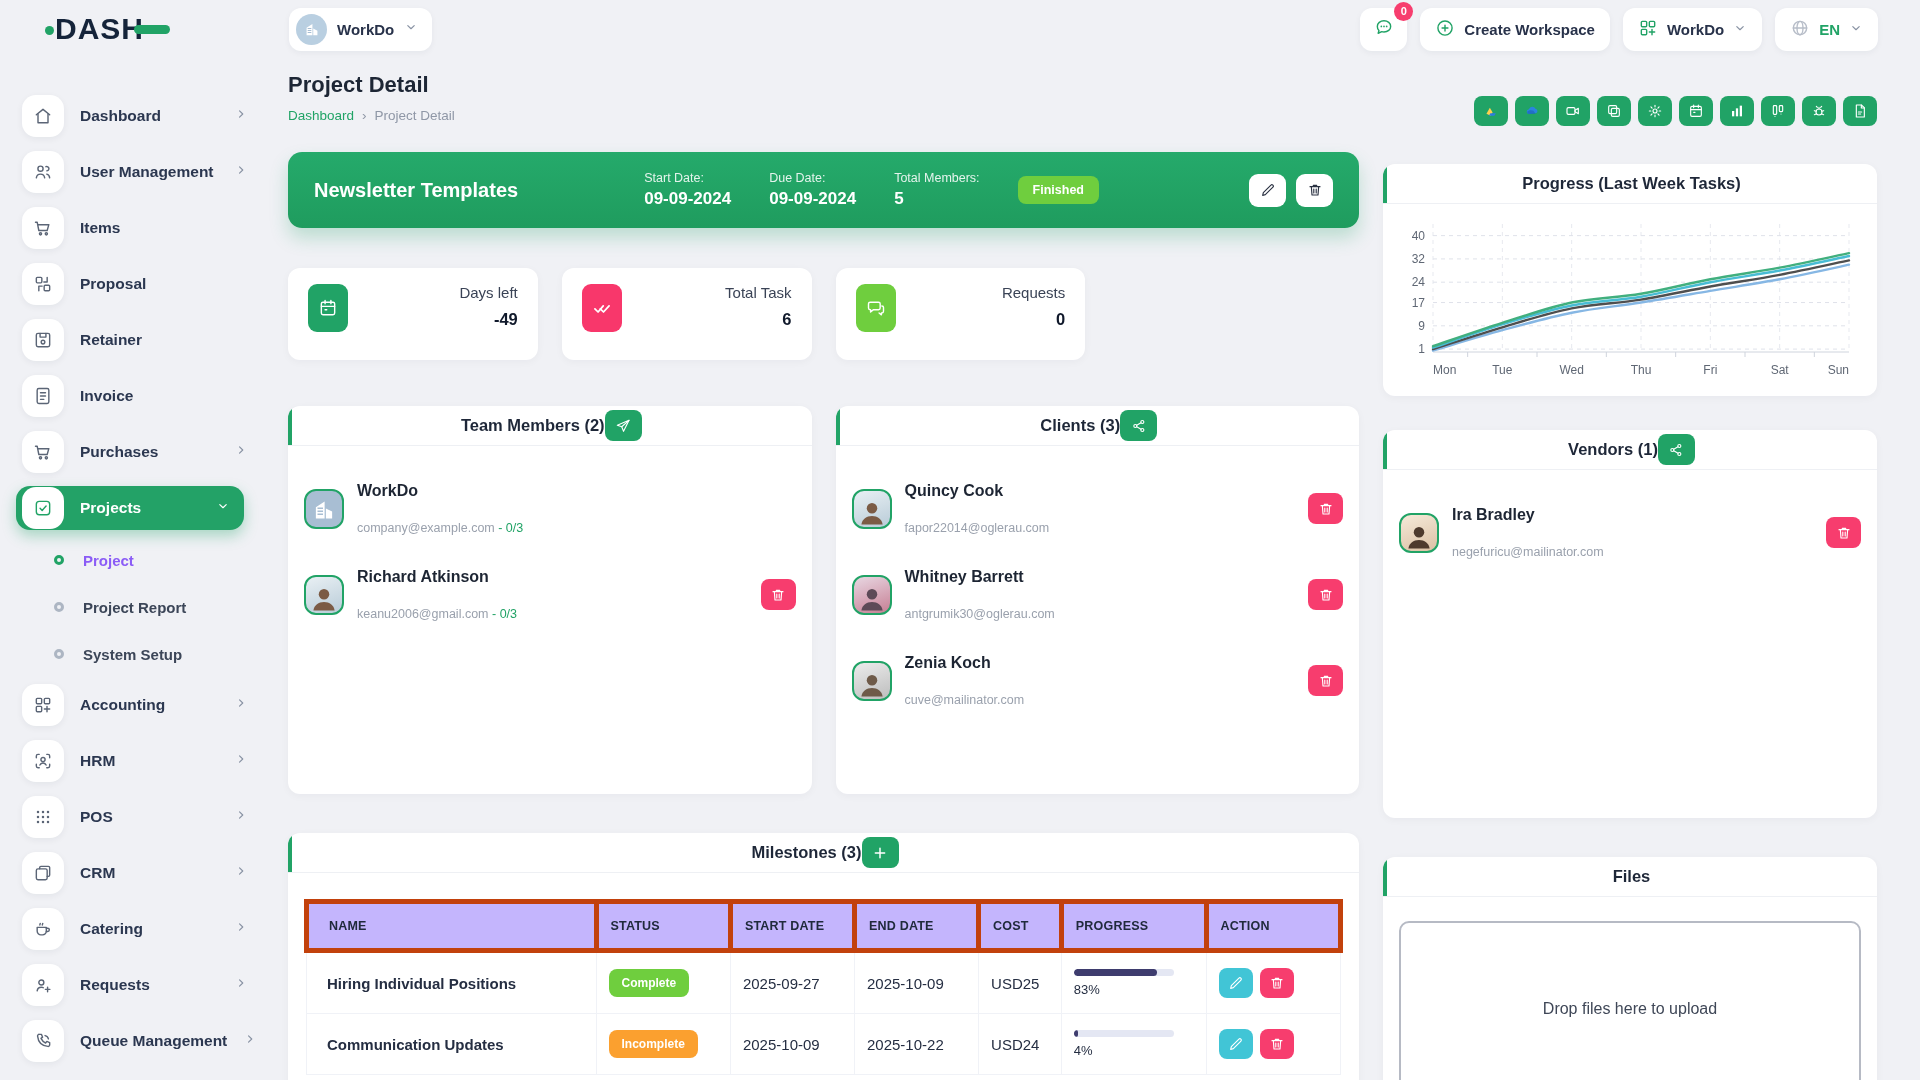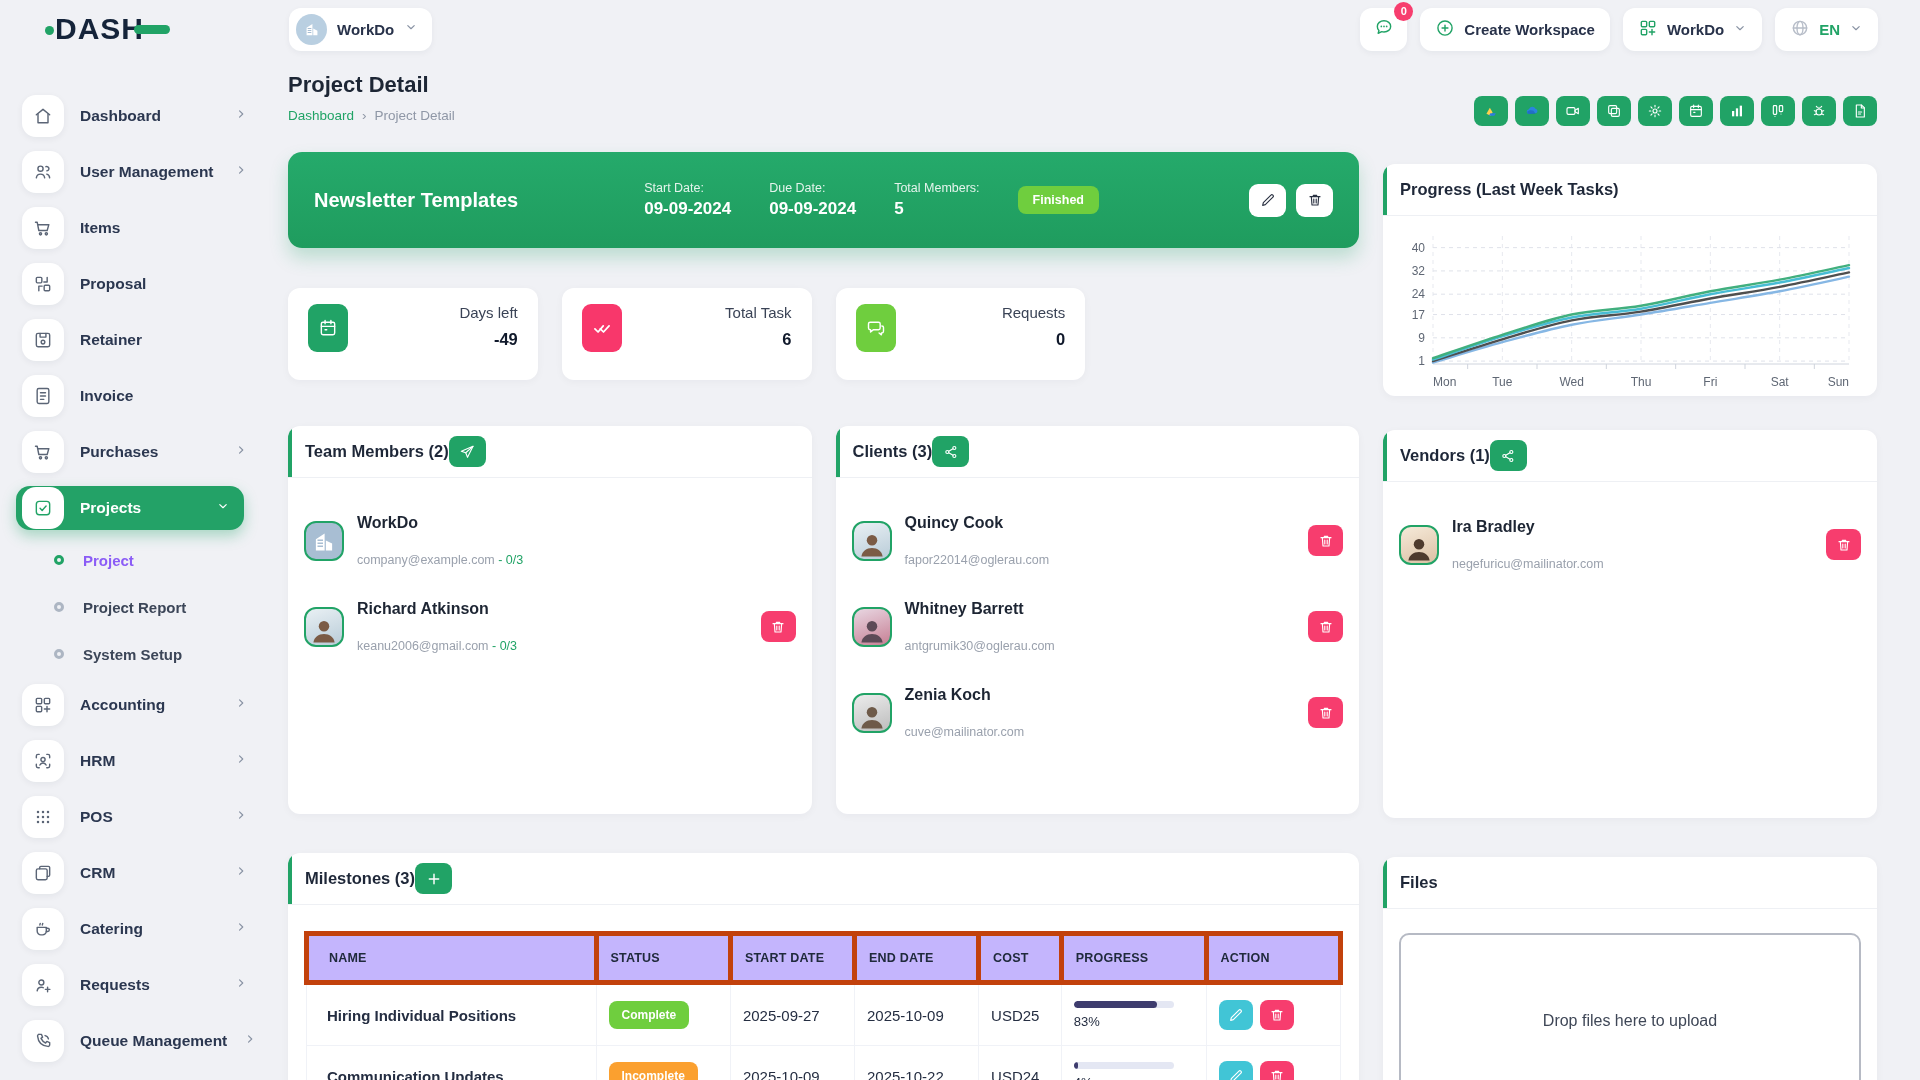--- a/index.html
+++ b/index.html
@@ -48,40 +48,40 @@
   .page-title { font-size:22px; font-weight:700; color:#1d2635; }
   .breadcrumb { margin-top:10px; font-size:13.5px; display:flex; gap:8px; align-items:center; }
   .bc-link { color:#21a366; cursor:pointer; }
   .bc-sep, .bc-cur { color:#8f97a6; }
   .toolbar { display:flex; gap:7px; margin-top:24px; }
   .tb-btn { width:34px; height:30px; border-radius:8px; background:#21a366; color:#fff; display:flex; align-items:center; justify-content:center; border:none; cursor:pointer; }
 
   .grid { display:grid; grid-template-columns:1fr 494px; column-gap:24px; align-items:start; margin-top:26px; }
 
   
-  .banner { height:96px; border-radius:14px; background:linear-gradient(180deg,#25aa6b,#1f9c5e); box-shadow:0 10px 18px rgba(35,162,103,.25); display:flex; align-items:center; padding:0 26px; color:#fff; margin-bottom:40px; }
+  .banner { height:76px; border-radius:14px; background:linear-gradient(180deg,#25aa6b,#1f9c5e); box-shadow:0 10px 18px rgba(35,162,103,.25); display:flex; align-items:center; padding:0 26px; color:#fff; margin-bottom:40px; }
   .banner-title { flex:1; font-size:20px; font-weight:700; }
   .b-col { margin-right:38px; }
   .b-label { font-size:12.5px; opacity:.88; }
   .b-value { font-size:17px; font-weight:700; margin-top:4px; }
   .b-badge { background:#6fce3e; border-radius:8px; padding:7px 15px; font-size:12.5px; font-weight:700; margin-right:auto; }
   .b-actions { display:flex; gap:10px; margin-left:150px; }
   .b-btn { width:37px; height:33px; border-radius:9px; background:#fff; color:#2a3142; border:none; display:flex; align-items:center; justify-content:center; cursor:pointer; }
 
   
   .stats { display:grid; grid-template-columns:repeat(4,1fr); gap:24px; margin-bottom:46px; }
   .stat-card { background:#fff; border-radius:12px; height:92px; padding:16px 20px; display:flex; align-items:flex-start; box-shadow:0 2px 8px rgba(20,30,50,.04); }
   .stat-icon { width:40px; height:48px; border-radius:9px; display:flex; align-items:center; justify-content:center; color:#fff; flex:none; }
   .stat-right { margin-left:auto; text-align:right; }
   .stat-label { font-size:15px; color:#3a4356; font-weight:400; }
   .stat-value { font-size:16.5px; font-weight:800; color:#10192b; margin-top:9px; }
 
   
   .panel { background:#fff; border-radius:12px; box-shadow:0 2px 8px rgba(20,30,50,.04); overflow:hidden; }
-  .panel-head { position:relative; height:52px; padding:0 14px 0 17px; display:flex; align-items:center; justify-content:flex-start; border-bottom:1px solid #eef0f4; }
+  .panel-head { position:relative; height:40px; padding:0 14px 0 17px; display:flex; align-items:center; justify-content:center; border-bottom:1px solid #eef0f4; }
   .panel-head::before { content:""; position:absolute; left:0; top:0; bottom:0; width:4px; background:#21a366; }
   .panel-title { font-size:16.5px; font-weight:700; color:#1e2738; }
   .panel-action { width:37px; height:31px; border-radius:8px; background:#21a366; color:#fff; border:none; display:flex; align-items:center; justify-content:center; cursor:pointer; }
   .two-col { display:grid; grid-template-columns:1fr 1fr; gap:24px; margin-bottom:39px; }
   .h388 { height:388px; }
 
   .member-list { padding:36px 16px 0 16px; }
   .member { display:flex; align-items:center; margin-bottom:33px; }
   .avatar { width:40px; height:40px; border-radius:12px; border:2px solid #21a366; flex:none; display:flex; align-items:end; justify-content:center; overflow:hidden; }
   .avatar svg { width:30px; height:30px; }

